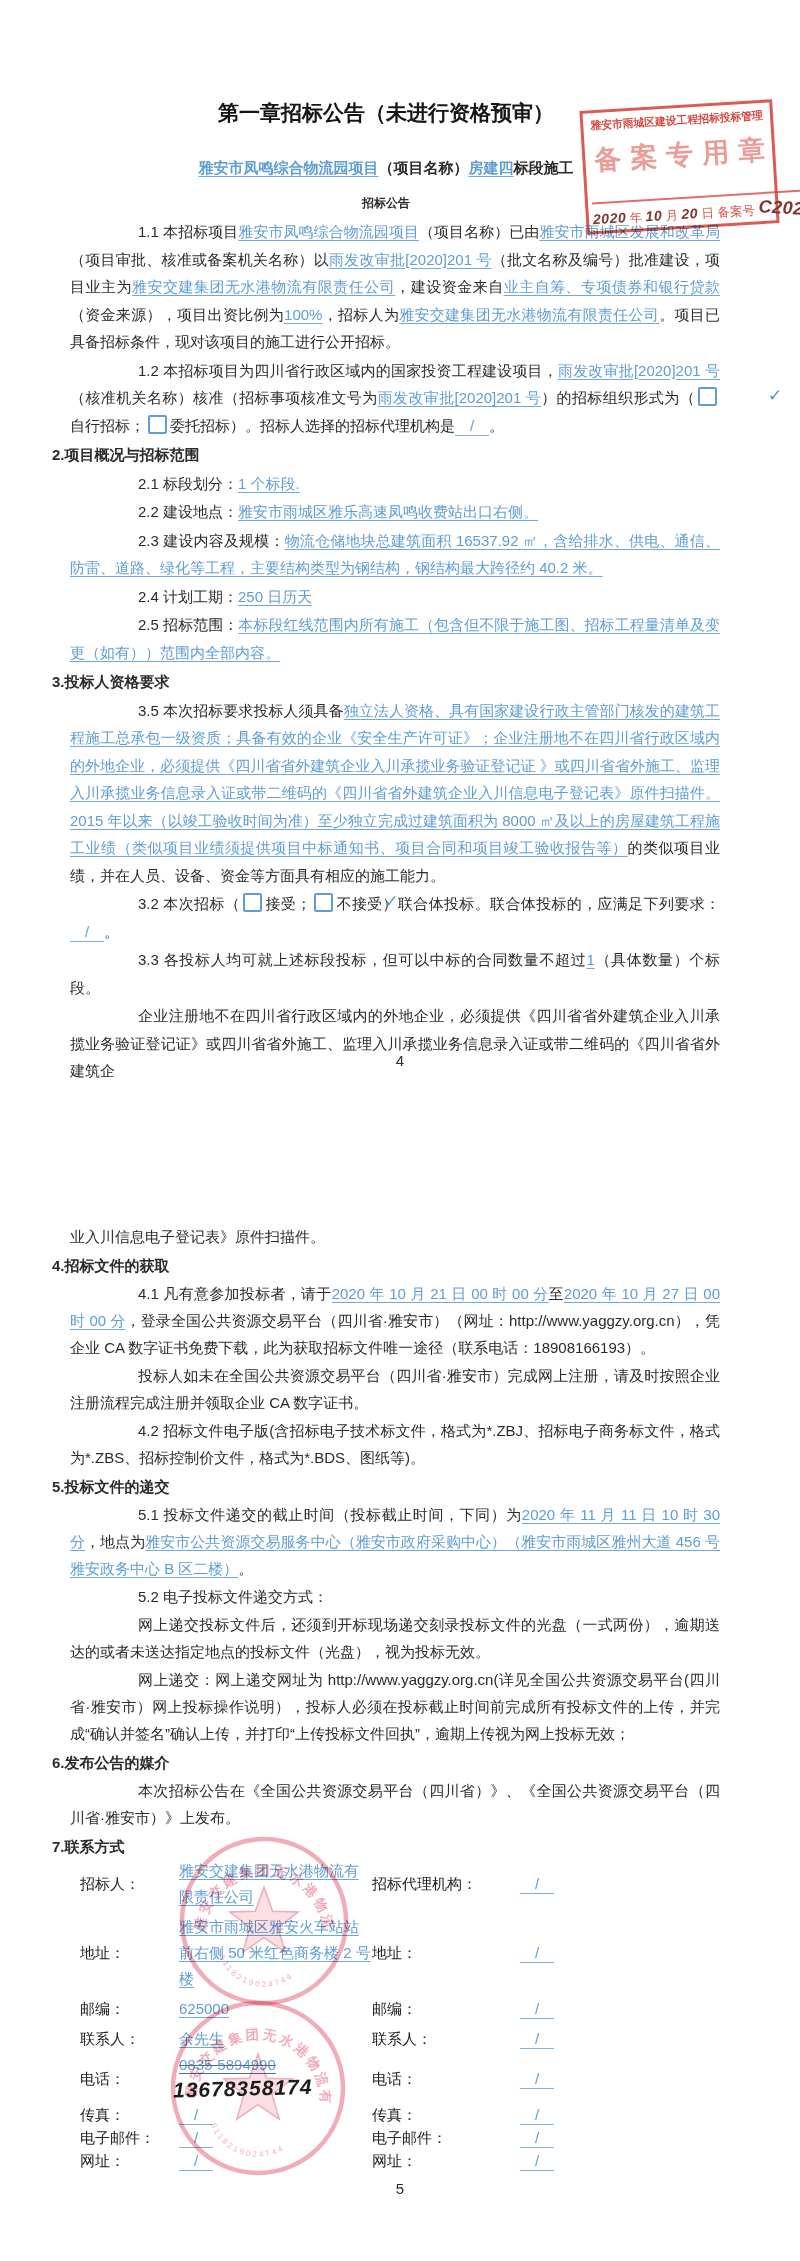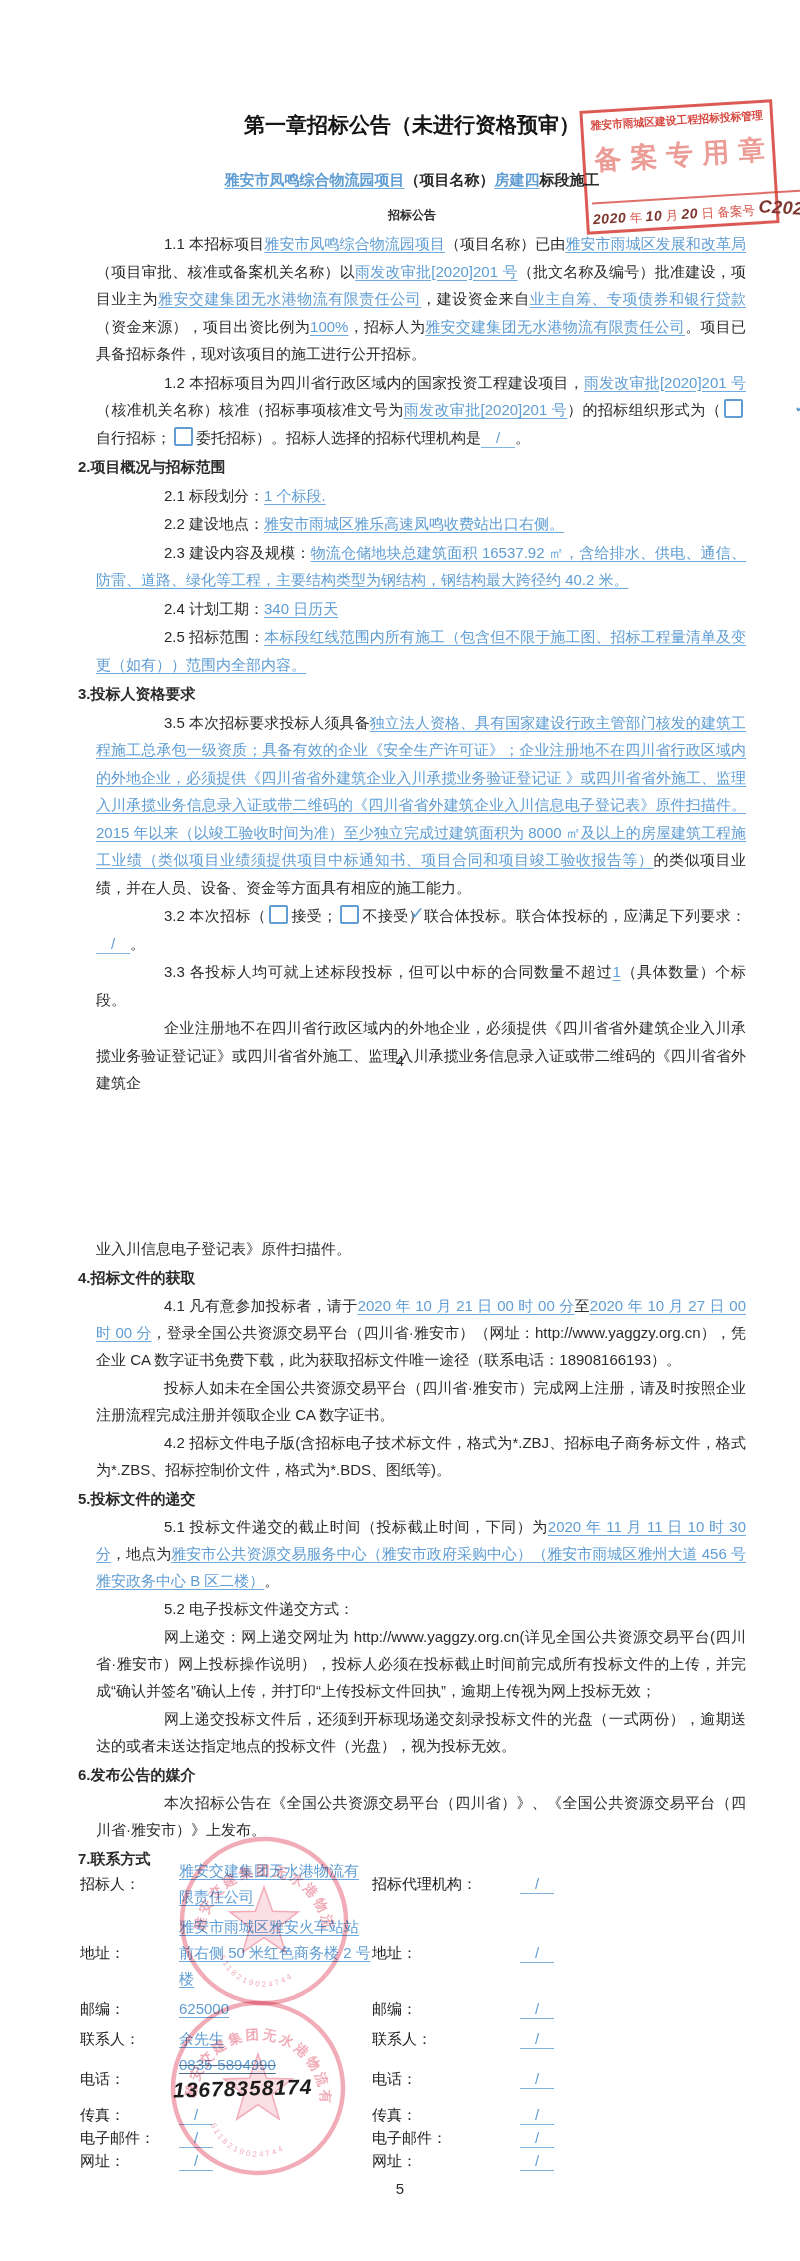--- a/index.html
+++ b/index.html
@@ -1,21 +1,21 @@
 <!DOCTYPE html>
 <html><head>
 <meta charset="utf-8">
 <style>
   html,body{margin:0;padding:0;}
   body{
     width:800px;height:2261px;position:relative;background:#ffffff;
     font-family:"Liberation Sans","DejaVu Sans",sans-serif;
     color:#2b2b2b;overflow:hidden;
   }
-  .sec{position:absolute;left:78px;width:668px;font-size:15px;line-height:27.5px;text-align:justify;margin-top:12px;}
+  .sec{position:absolute;left:52px;width:668px;font-size:15px;line-height:27.5px;text-align:justify;}
   #sec1{top:96px;}
   #sec2{top:1222px;line-height:27px;}
   .doc-title{font-size:21px;font-weight:bold;text-align:center;color:#151515;line-height:34px;text-indent:0;}
   .doc-sub{margin-top:24px;font-size:15px;font-weight:bold;text-align:center;line-height:28px;text-indent:0;}
   .doc-sub2{margin-top:7px;font-size:12px;font-weight:bold;text-align:center;line-height:28px;text-indent:0;}
   .h{font-weight:bold;color:#1c1c1c;margin-top:2px;}
   .p{margin:1px 0 1px 18px;text-indent:68px;}
   .pf{margin:1px 0 1px 18px;text-indent:0;}
   .r-t{color:#2b2b2b;}
   .r-l{color:#5f9dd3;text-decoration:underline;text-decoration-color:#6fa8dc;text-underline-offset:3px;}
@@ -53,21 +53,21 @@
   <div class="doc-title">第一章招标公告（未进行资格预审）</div>
   <div class="doc-sub" id="subtitle"><span class="r-l">雅安市凤鸣综合物流园项目</span><span class="r-t">（项目名称）</span><span class="r-l">房建四</span><span class="r-t">标段施工</span></div>
   <div class="doc-sub2">招标公告</div>
   <div id="p1blocks">
       <div class="p"><span class="r-t">1.1 本招标项目</span><span class="r-l">雅安市凤鸣综合物流园项目</span><span class="r-t">（项目名称）已由</span><span class="r-l">雅安市雨城区发展和改革局</span><span class="r-t">（项目审批、核准或备案机关名称）以</span><span class="r-l">雨发改审批[2020]201 号</span><span class="r-t">（批文名称及编号）批准建设，项目业主为</span><span class="r-l">雅安交建集团无水港物流有限责任公司</span><span class="r-t">，建设资金来自</span><span class="r-l">业主自筹、专项债券和银行贷款</span><span class="r-t">（资金来源），项目出资比例为</span><span class="r-l">100%</span><span class="r-t">，招标人为</span><span class="r-l">雅安交建集团无水港物流有限责任公司</span><span class="r-t">。项目已具备招标条件，现对该项目的施工进行公开招标。</span></div>
       <div class="p"><span class="r-t">1.2 本招标项目为四川省行政区域内的国家投资工程建设项目，</span><span class="r-l">雨发改审批[2020]201 号</span><span class="r-t">（核准机关名称）核准（招标事项核准文号为</span><span class="r-l">雨发改审批[2020]201 号</span><span class="r-t">）的招标组织形式为（</span><span class="cb checked"></span><span class="r-t">自行招标；</span><span class="cb"></span><span class="r-t">委托招标）。招标人选择的招标代理机构是</span><span class="r-sl">/</span><span class="r-t">。</span></div>
       <div class="h"><span class="r-t">2.项目概况与招标范围</span></div>
       <div class="p"><span class="r-t">2.1 标段划分：</span><span class="r-l">1 个标段.</span></div>
       <div class="p"><span class="r-t">2.2 建设地点：</span><span class="r-l">雅安市雨城区雅乐高速凤鸣收费站出口右侧。</span></div>
       <div class="p"><span class="r-t">2.3 建设内容及规模：</span><span class="r-l">物流仓储地块总建筑面积 16537.92 ㎡，含给排水、供电、通信、防雷、道路、绿化等工程，主要结构类型为钢结构，钢结构最大跨径约 40.2 米。</span></div>
-      <div class="p"><span class="r-t">2.4 计划工期：</span><span class="r-l">340 日历天</span></div>
+      <div class="p"><span class="r-t">2.4 计划工期：</span><span class="r-l">250 日历天</span></div>
       <div class="p"><span class="r-t">2.5 招标范围：</span><span class="r-l">本标段红线范围内所有施工（包含但不限于施工图、招标工程量清单及变更（如有））范围内全部内容。</span></div>
       <div class="h"><span class="r-t">3.投标人资格要求</span></div>
       <div class="p"><span class="r-t">3.5 本次招标要求投标人须具备</span><span class="r-l">独立法人资格、具有国家建设行政主管部门核发的建筑工程施工总承包一级资质；具备有效的企业《安全生产许可证》；企业注册地不在四川省行政区域内的外地企业，必须提供《四川省省外建筑企业入川承揽业务验证登记证 》或四川省省外施工、监理入川承揽业务信息录入证或带二维码的《四川省省外建筑企业入川信息电子登记表》原件扫描件。2015 年以来（以竣工验收时间为准）至少独立完成过建筑面积为 8000 ㎡及以上的房屋建筑工程施工业绩（类似项目业绩须提供项目中标通知书、项目合同和项目竣工验收报告等）</span><span class="r-t">的类似项目业绩，并在人员、设备、资金等方面具有相应的施工能力。</span></div>
       <div class="p"><span class="r-t">3.2 本次招标（</span><span class="cb"></span><span class="r-t">接受；</span><span class="cb checked"></span><span class="r-t">不接受）联合体投标。联合体投标的，应满足下列要求：</span><span class="r-sl">/</span><span class="r-t">。</span></div>
       <div class="p"><span class="r-t">3.3 各投标人均可就上述标段投标，但可以中标的合同数量不超过</span><span class="r-l">1</span><span class="r-t">（具体数量）个标段。</span></div>
       <div class="p"><span class="r-t">企业注册地不在四川省行政区域内的外地企业，必须提供《四川省省外建筑企业入川承揽业务验证登记证》或四川省省外施工、监理入川承揽业务信息录入证或带二维码的《四川省省外建筑企</span></div>
     </div>
 </div>
 
 <div class="pagenum" id="pn4">4</div>
@@ -75,22 +75,22 @@
 <div class="sec" id="sec2">
   <div id="p2blocks">
       <div class="pf"><span class="r-t">业入川信息电子登记表》原件扫描件。</span></div>
       <div class="h"><span class="r-t">4.招标文件的获取</span></div>
       <div class="p"><span class="r-t">4.1 凡有意参加投标者，请于</span><span class="r-l">2020 年 10 月 21 日 00 时 00 分</span><span class="r-t">至</span><span class="r-l">2020 年 10 月 27 日 00 时 00 分</span><span class="r-t">，登录全国公共资源交易平台（四川省·雅安市）（网址：http://www.yaggzy.org.cn），凭企业 CA 数字证书免费下载，此为获取招标文件唯一途径（联系电话：18908166193）。</span></div>
       <div class="p"><span class="r-t">投标人如未在全国公共资源交易平台（四川省·雅安市）完成网上注册，请及时按照企业注册流程完成注册并领取企业 CA 数字证书。</span></div>
       <div class="p"><span class="r-t">4.2 招标文件电子版(含招标电子技术标文件，格式为*.ZBJ、招标电子商务标文件，格式为*.ZBS、招标控制价文件，格式为*.BDS、图纸等)。</span></div>
       <div class="h"><span class="r-t">5.投标文件的递交</span></div>
       <div class="p"><span class="r-t">5.1 投标文件递交的截止时间（投标截止时间，下同）为</span><span class="r-l">2020 年 11 月 11 日 10 时 30 分</span><span class="r-t">，地点为</span><span class="r-l">雅安市公共资源交易服务中心（雅安市政府采购中心）（雅安市雨城区雅州大道 456 号雅安政务中心 B 区二楼）</span><span class="r-t">。</span></div>
       <div class="p"><span class="r-t">5.2 电子投标文件递交方式：</span></div>
+      <div class="p"><span class="r-t">网上递交投标文件后，还须到开标现场递交刻录投标文件的光盘（一式两份），逾期送达的或者未送达指定地点的投标文件（光盘），视为投标无效。</span></div>
       <div class="p"><span class="r-t">网上递交：网上递交网址为 http://www.yaggzy.org.cn(详见全国公共资源交易平台(四川省·雅安市）网上投标操作说明），投标人必须在投标截止时间前完成所有投标文件的上传，并完成“确认并签名”确认上传，并打印“上传投标文件回执”，逾期上传视为网上投标无效；</span></div>
-      <div class="p"><span class="r-t">网上递交投标文件后，还须到开标现场递交刻录投标文件的光盘（一式两份），逾期送达的或者未送达指定地点的投标文件（光盘），视为投标无效。</span></div>
       <div class="h"><span class="r-t">6.发布公告的媒介</span></div>
       <div class="p"><span class="r-t">本次招标公告在《全国公共资源交易平台（四川省）》、《全国公共资源交易平台（四川省·雅安市）》上发布。</span></div>
       <div class="h"><span class="r-t">7.联系方式</span></div>
     </div>
 </div>
 
 <div id="contacts">
     <div class="crow">
       <div class="clabel">招标人：</div>
       <div class="cval"><span class="r-l">雅安交建集团无水港物流有限责任公司</span></div>

